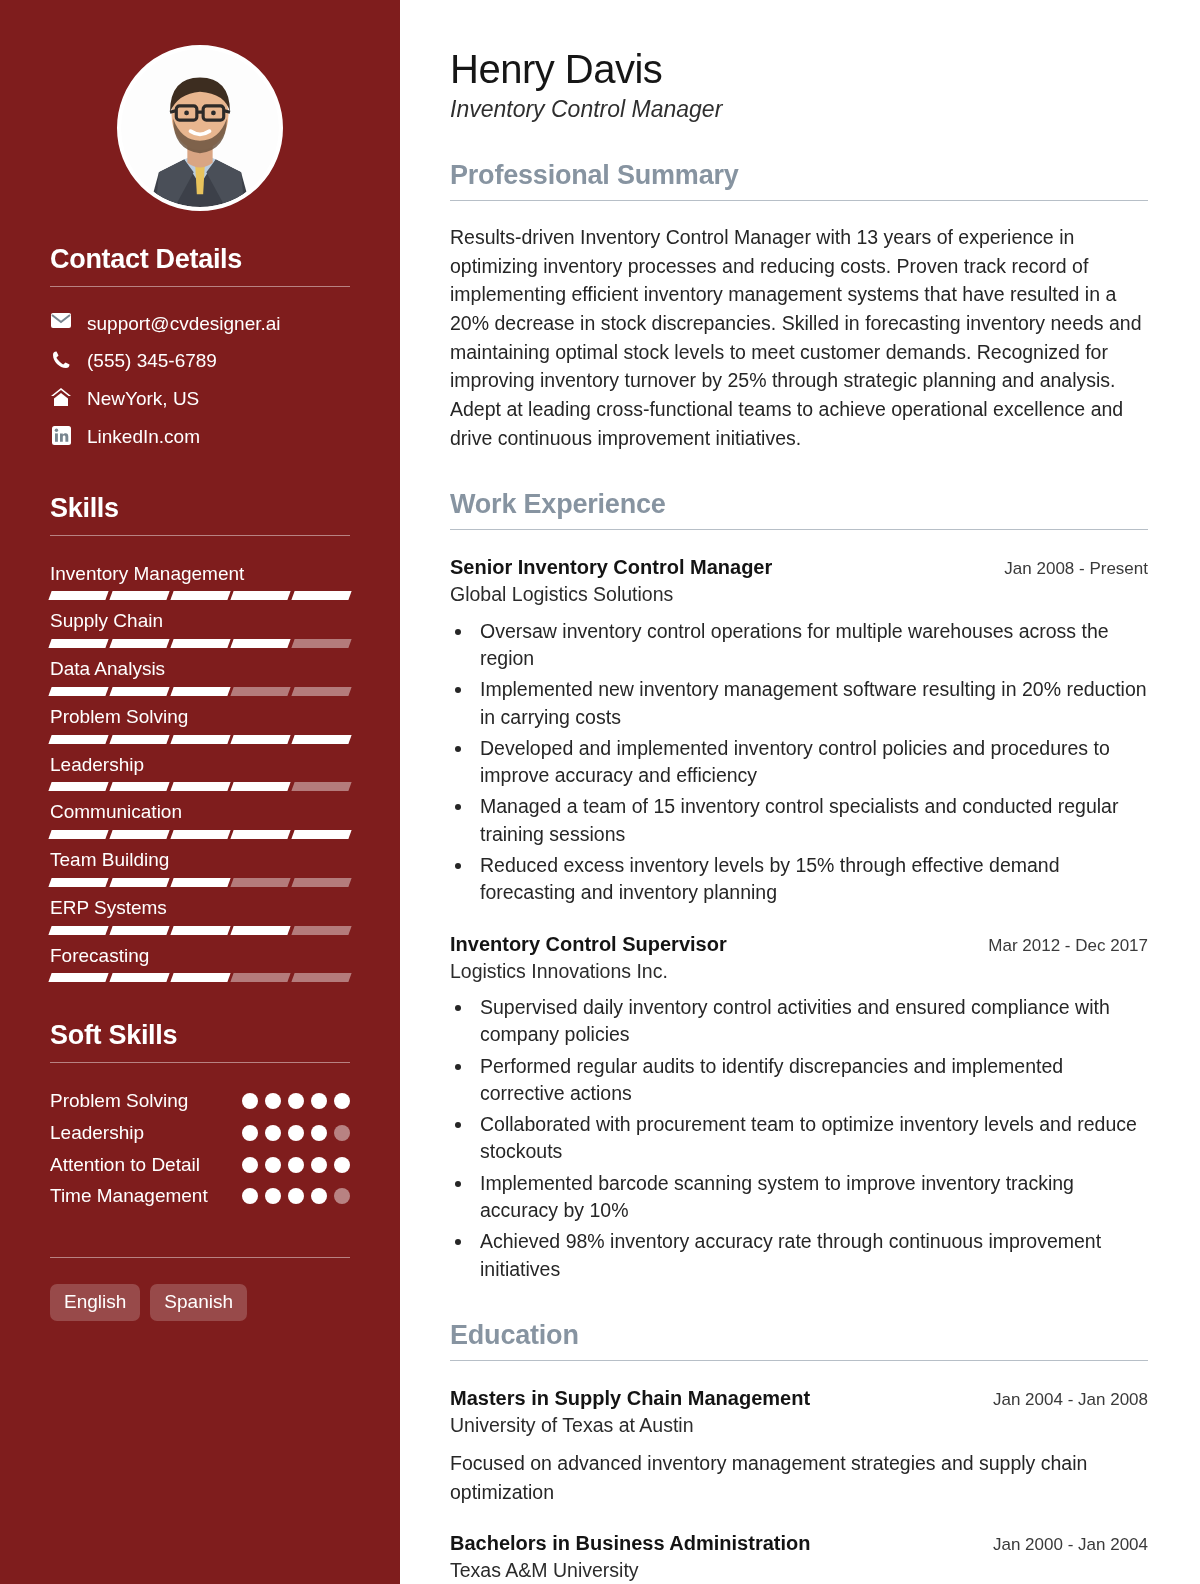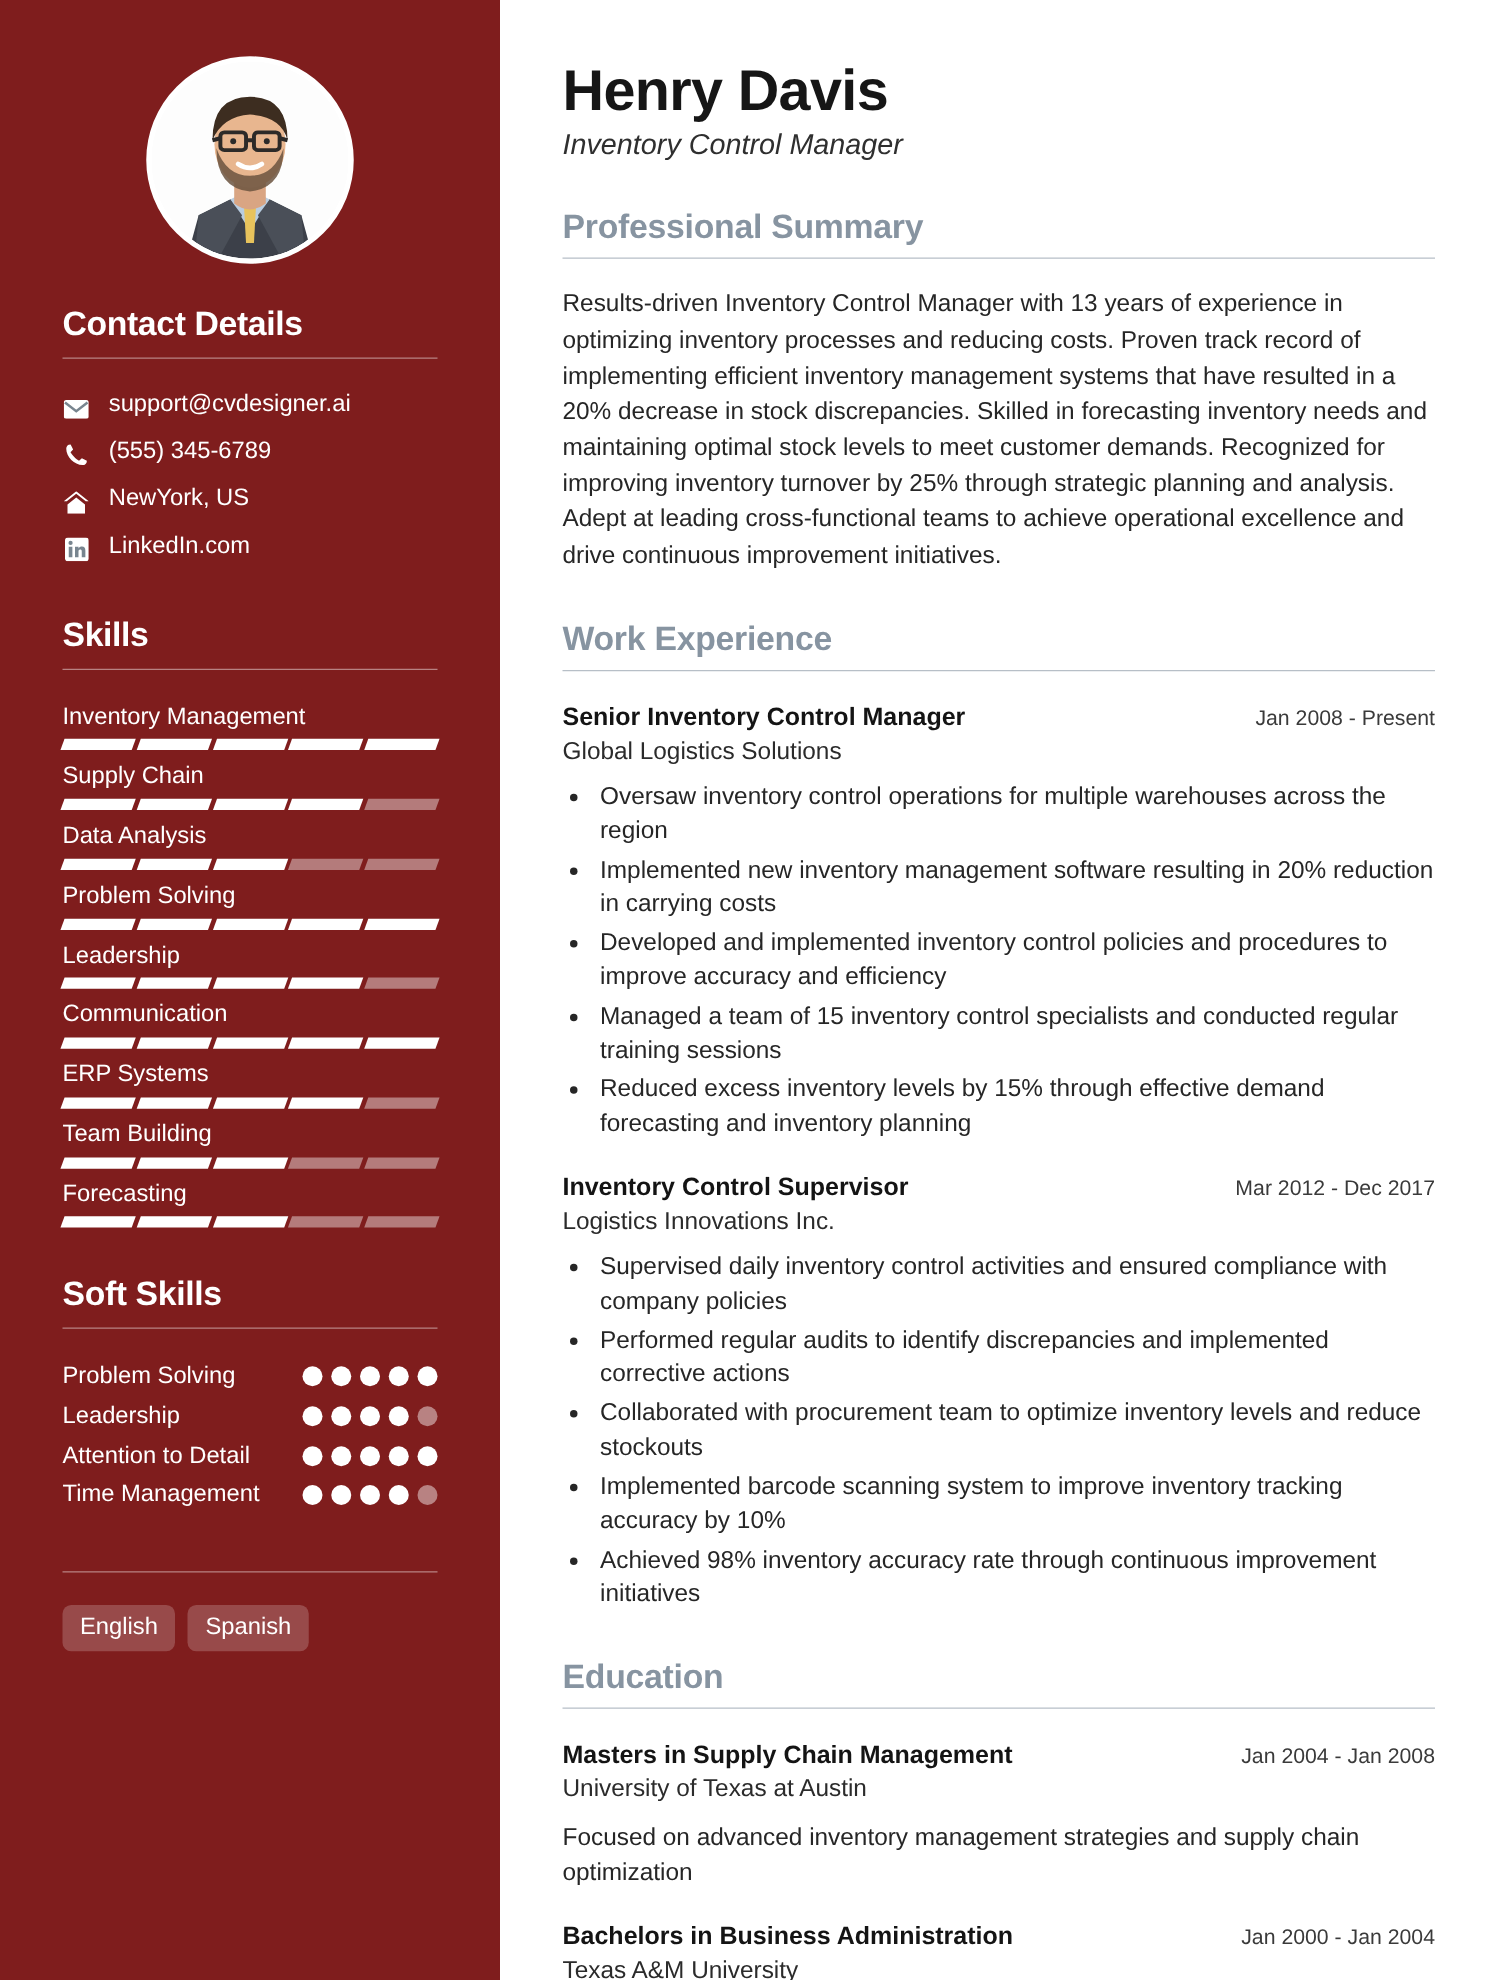--- a/index.html
+++ b/index.html
@@ -33,21 +33,21 @@
   .side-h {
     font-size:27px; font-weight:bold; letter-spacing:-0.3px;
     color:#ffffff; line-height:1.1;
   }
   .side-rule {
     border-bottom:1px solid rgba(255,255,255,.45);
     margin-top:11px; margin-bottom:26px;
   }
 
   .contact-row {
-    display:flex; align-items:flex-end; gap:15px;
+    display:flex; align-items:flex-start; gap:15px;
     font-size:19px; line-height:1.2; margin-bottom:15px;
     color:#ffffff;
   }
   .contact-row .ico { width:22px; display:flex; justify-content:center; flex:0 0 22px; }
   .contact-row .ico svg { display:block; }
 
   .skill-item { margin-bottom:9px; }
   .skill-name { font-size:19px; line-height:1.25; margin-bottom:6px; color:#ffffff; }
   .bar { display:flex; gap:4px; height:9px; }
   .seg {
@@ -72,21 +72,21 @@
     background:rgba(255,255,255,.20);
     border-radius:7px;
     padding:7px 14px;
     font-size:19px; line-height:1.2; color:#ffffff;
   }
 
   .gap-sec { height:30px; }
 
   
   .main { flex:1 1 auto; padding:48px 52px 0 50px; overflow:hidden; }
-  .name { font-size:46px; font-weight:bold; letter-spacing:-0.5px; line-height:1.05; color:#161616; }
+  .name { font-size:40px; font-weight:normal; letter-spacing:-0.5px; line-height:1.05; color:#161616; }
   .role { font-size:23px; margin-top:6px; color:#2f2f2f;font-style:italic; }
 
   .sec-h {
     font-size:27px; font-weight:bold; color:#8794a1;
     letter-spacing:-0.2px; margin-top:37px;
   }
   .sec-rule { border-bottom:1px solid #b7bfc7; margin-top:9px; }
 
   .summary {
     font-size:19.5px; line-height:1.47; margin-top:22px; color:#262626;
@@ -261,36 +261,36 @@
             <div class="skill-name">Communication</div>
             <div class="bar">
               <span class="seg on"></span>
               <span class="seg on"></span>
               <span class="seg on"></span>
               <span class="seg on"></span>
               <span class="seg on"></span>
             </div>
           </div>
           <div class="skill-item">
+            <div class="skill-name">Team Building</div>
+            <div class="bar">
+              <span class="seg on"></span>
+              <span class="seg on"></span>
+              <span class="seg on"></span>
+              <span class="seg"></span>
+              <span class="seg"></span>
+            </div>
+          </div>
+          <div class="skill-item">
             <div class="skill-name">ERP Systems</div>
             <div class="bar">
               <span class="seg on"></span>
               <span class="seg on"></span>
               <span class="seg on"></span>
               <span class="seg on"></span>
-              <span class="seg"></span>
-            </div>
-          </div>
-          <div class="skill-item">
-            <div class="skill-name">Team Building</div>
-            <div class="bar">
-              <span class="seg on"></span>
-              <span class="seg on"></span>
-              <span class="seg on"></span>
-              <span class="seg"></span>
               <span class="seg"></span>
             </div>
           </div>
           <div class="skill-item">
             <div class="skill-name">Forecasting</div>
             <div class="bar">
               <span class="seg on"></span>
               <span class="seg on"></span>
               <span class="seg on"></span>
               <span class="seg"></span>

